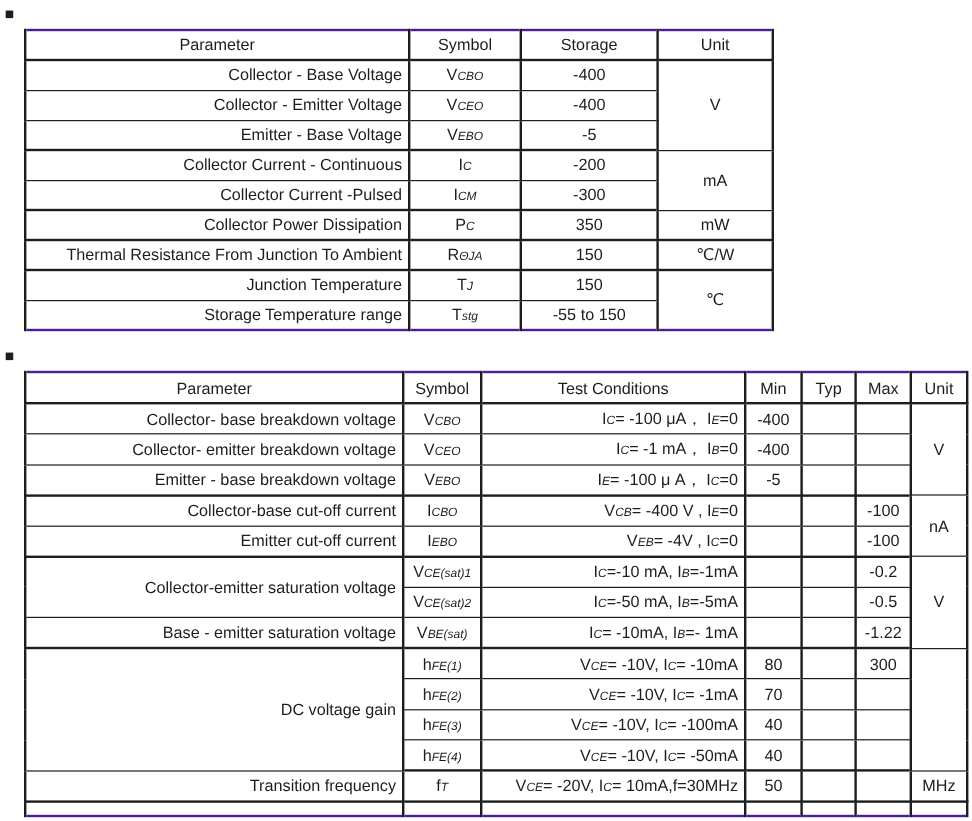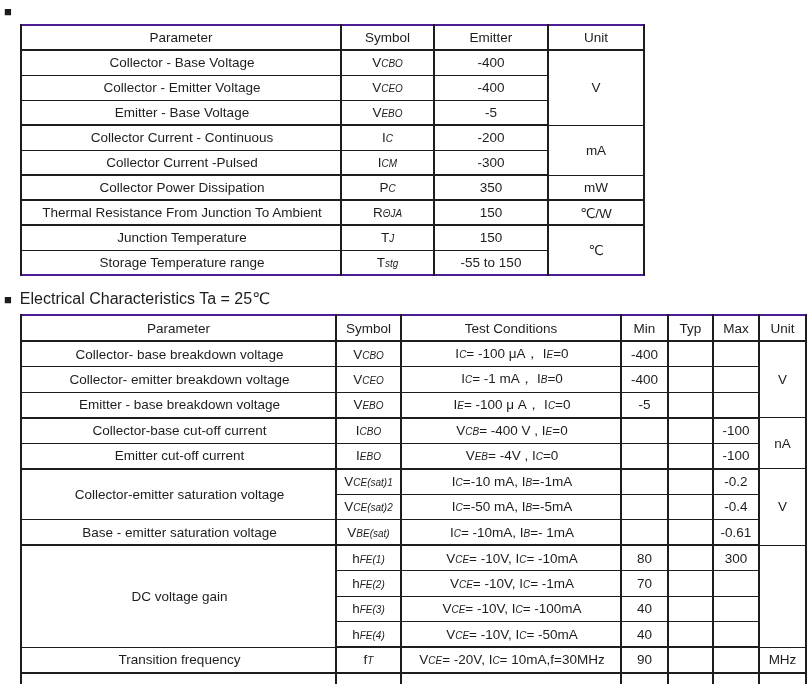--- a/index.html
+++ b/index.html
@@ -19,21 +19,21 @@
     border:2px solid #4c1d95;
   }
   #ec-title{margin-top:14px;}
   td,th{
     border-left:2px solid #1d1d1d;border-right:2px solid #1d1d1d;
     border-top:1px solid #1d1d1d;border-bottom:1px solid #1d1d1d;
     font-size:13.5px;font-weight:normal;
     padding:0 5px;overflow:hidden;white-space:nowrap;
   }
   th{text-align:center;border-bottom:2px solid #1d1d1d;}
-  td.pl{text-align:center;padding-left:7px;}
+  td.pl{text-align:right;padding-left:7px;}
   td.ctr{text-align:center;}
   tr.g td{border-bottom:2px solid #1d1d1d;}
   #abs-table tr{height:25px;}
   #ec-table tr.hdr{height:26px;}
   #ec-table tr.r{height:25.5px;}
   #ec-table tr.partial{height:12px;}
   .sm{font-size:0.74em;font-style:italic;}
 </style>
 </head>
 <body>
@@ -46,21 +46,21 @@
   <colgroup>
       <col style="width:320px">
       <col style="width:93px">
       <col style="width:114px">
       <col style="width:96px">
     </colgroup>
   <thead>
     <tr>
       <th>Parameter</th>
       <th>Symbol</th>
-      <th>Emitter</th>
+      <th>Storage</th>
       <th>Unit</th>
     </tr>
   </thead>
   <tbody>
     <tr>
       <td class="pl">Collector - Base Voltage</td>
       <td class="ctr">V<span class="sm">CBO</span></td>
       <td class="ctr">-400</td>
       <td class="ctr" rowspan="3">V</td>
     </tr>
@@ -106,21 +106,20 @@
     <tr>
       <td class="pl">Storage Temperature range</td>
       <td class="ctr">T<span class="sm">stg</span></td>
       <td class="ctr">-55 to 150</td>
     </tr>
   </tbody>
 </table>
 
 <div class="sec-title" id="ec-title">
   <span class="bullet">■</span>
-  <span>Electrical Characteristics Ta = 25℃</span>
 </div>
 
 <table id="ec-table" style="width:785px;">
   <colgroup>
       <col style="width:315px">
       <col style="width:65px">
       <col style="width:220px">
       <col style="width:47px">
       <col style="width:45px">
       <col style="width:46px">
@@ -187,29 +186,29 @@
       <td class="ctr"></td>
       <td class="ctr"></td>
       <td class="ctr">-0.2</td>
       <td class="ctr" rowspan="3">V</td>
     </tr>
     <tr class="r">
       <td class="ctr">V<span class="sm">CE(sat)2</span></td>
       <td class="pl">I<span class="sm">C</span>=-50 mA, I<span class="sm">B</span>=-5mA</td>
       <td class="ctr"></td>
       <td class="ctr"></td>
-      <td class="ctr">-0.4</td>
+      <td class="ctr">-0.5</td>
     </tr>
     <tr class="r g">
       <td class="pl">Base - emitter saturation voltage</td>
       <td class="ctr">V<span class="sm">BE(sat)</span></td>
       <td class="pl">I<span class="sm">C</span>= -10mA, I<span class="sm">B</span>=- 1mA</td>
       <td class="ctr"></td>
       <td class="ctr"></td>
-      <td class="ctr">-0.61</td>
+      <td class="ctr">-1.22</td>
     </tr>
     <tr class="r">
       <td class="pl" rowspan="4">DC voltage gain</td>
       <td class="ctr">h<span class="sm">FE(1)</span></td>
       <td class="pl">V<span class="sm">CE</span>= -10V, I<span class="sm">C</span>= -10mA</td>
       <td class="ctr">80</td>
       <td class="ctr"></td>
       <td class="ctr">300</td>
       <td class="ctr" rowspan="4"></td>
     </tr>
@@ -231,21 +230,21 @@
       <td class="ctr">h<span class="sm">FE(4)</span></td>
       <td class="pl">V<span class="sm">CE</span>= -10V, I<span class="sm">C</span>= -50mA</td>
       <td class="ctr">40</td>
       <td class="ctr"></td>
       <td class="ctr"></td>
     </tr>
     <tr class="r g">
       <td class="pl">Transition frequency</td>
       <td class="ctr">f<span class="sm">T</span></td>
       <td class="pl">V<span class="sm">CE</span>= -20V, I<span class="sm">C</span>= 10mA,f=30MHz</td>
-      <td class="ctr">90</td>
+      <td class="ctr">50</td>
       <td class="ctr"></td>
       <td class="ctr"></td>
       <td class="ctr">MHz</td>
     </tr>
     <tr class="partial">
       <td class="pl"></td>
       <td class="ctr"></td>
       <td class="pl"></td>
       <td class="ctr"></td>
       <td class="ctr"></td>

